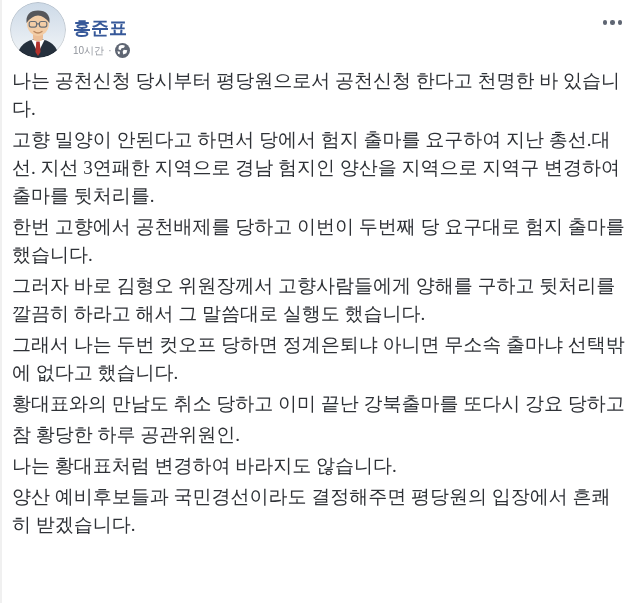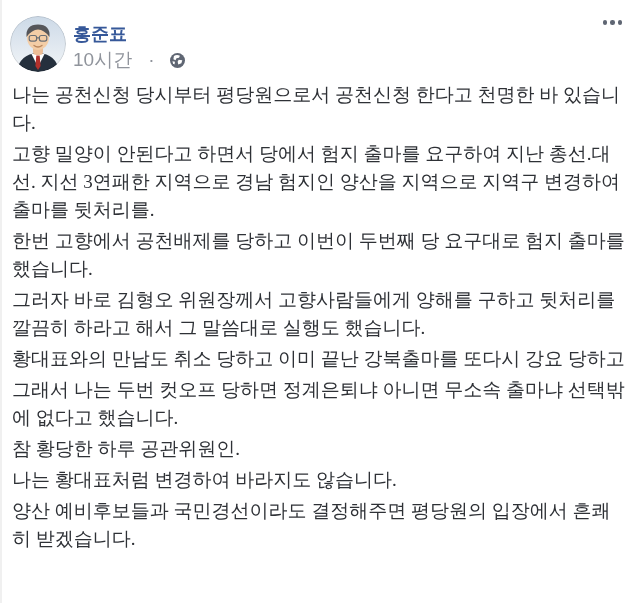--- a/index.html
+++ b/index.html
@@ -14,22 +14,22 @@
     box-sizing: border-box;
     width: 640px;
     height: 603px;
     background: #ffffff;
     border-left: 2px solid #f0f0f0;
     position: relative;
   }
   
   .post-header {
     display: flex;
-    align-items: center;
-    padding: 16px 12px 0 8px;
+    align-items: flex-end;
+    padding: 2px 12px 0 8px;
   }
   .avatar {
     width: 56px;
     height: 56px;
     border-radius: 50%;
     overflow: hidden;
     flex: 0 0 56px;
     cursor: pointer;
   }
   .avatar svg { display: block; }
@@ -43,22 +43,22 @@
     font-weight: 700;
     color: #365899;
     text-decoration: none;
     line-height: 1.2;
     cursor: pointer;
   }
   .meta {
     margin-top: 3px;
     display: flex;
     align-items: center;
-    gap: 16px;
-    font-size: 19px;
+    gap: 4px;
+    font-size: 10px;
     color: #90949c;
     line-height: 1.2;
   }
   .meta .timestamp { cursor: pointer; }
   .meta .globe { display: inline-flex; }
   .more-options {
     position: absolute;
     top: 16px;
     right: 14px;
     display: flex;
@@ -141,20 +141,20 @@
       <span class="d"></span>
     </div>
 
   </header>
 
   <div class="post-body">
       <p>나는 공천신청 당시부터 평당원으로서 공천신청 한다고 천명한 바 있습니다.</p>
       <p>고향 밀양이 안된다고 하면서 당에서 험지 출마를 요구하여 지난 총선.대선. 지선 3연패한 지역으로 경남 험지인 양산을 지역으로 지역구 변경하여 출마를 뒷처리를.</p>
       <p>한번 고향에서 공천배제를 당하고 이번이 두번째 당 요구대로 험지 출마를 했습니다.</p>
       <p>그러자 바로 김형오 위원장께서 고향사람들에게 양해를 구하고 뒷처리를 깔끔히 하라고 해서 그 말씀대로 실행도 했습니다.</p>
+      <p>그래서 나는 두번 컷오프 당하면 정계은퇴냐 아니면 무소속 출마냐 선택밖에 없다고 했습니다.</p>
       <p>황대표와의 만남도 취소 당하고 이미 끝난 강북출마를 또다시 강요 당하고</p>
-      <p>그래서 나는 두번 컷오프 당하면 정계은퇴냐 아니면 무소속 출마냐 선택밖에 없다고 했습니다.</p>
       <p>참 황당한 하루 공관위원인.</p>
       <p>나는 황대표처럼 변경하여 바라지도 않습니다.</p>
       <p>양산 예비후보들과 국민경선이라도 결정해주면 평당원의 입장에서 흔쾌히 받겠습니다.</p>
     </div>
 
 </div>
 
 </body></html>

